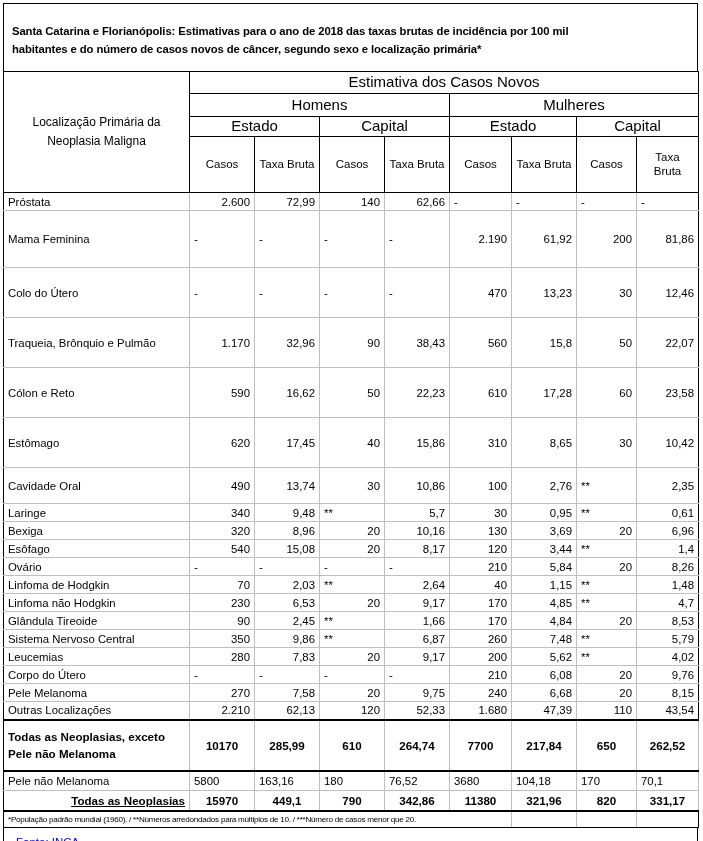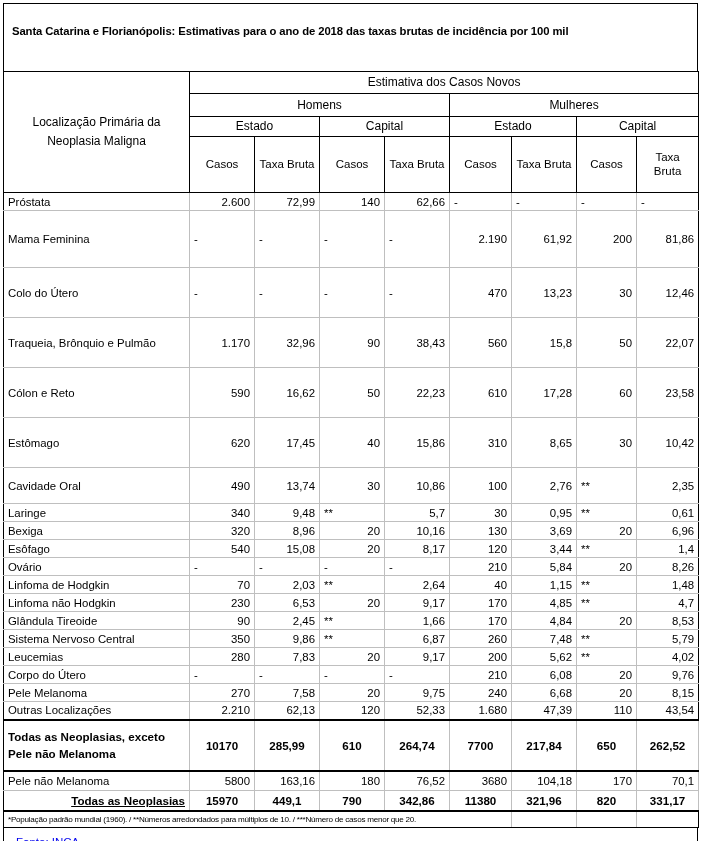--- a/index.html
+++ b/index.html
@@ -51,21 +51,21 @@
     padding: 0 4px;
     vertical-align: middle;
     font-weight: normal;
     overflow: hidden;
   }
 
   
   .hdr {
     text-align: center;
     font-weight: bold;
-    font-size: 12px;
+    font-size: 15px;
     border: 1px solid #000000 !important;
     line-height: 1.25;
   }
   .hdr-rowlabel {
     font-weight: bold;
     font-size: 12px;
     text-align: center;
     line-height: 1.55;
     border: 1px solid #000000 !important;
   }
@@ -115,21 +115,21 @@
   }
   tr.total td {
     font-weight: bold;
     text-align: center;
     font-size: 11.6px;
     border-top: 1px solid #000000 !important;
     border-bottom: 2px solid #000000 !important;
   }
   tr.total td.rowlabel { text-align: right; text-decoration: underline; }
   tr.pnm td {
-    text-align: right;
+    text-align: left;
     font-size: 11.4px;
     border-top: 2px solid #000000 !important;
   }
   tr.pnm td.rowlabel { text-align: left; }
 
   
   .footnote-cell {
     font-size: 8.1px;
     text-align: left;
     padding: 2px 3px;
@@ -160,20 +160,21 @@
     cursor: pointer;
   }
 </style>
 </head>
 <body>
 
 <div class="page">
 
   <div class="title-box">
     <div class="title-text">Santa Catarina e Florianópolis: Estimativas para o ano de 2018 das taxas brutas de incidência por 100 mil</div>
+    <div class="title-text">habitantes e do número de casos novos de câncer, segundo sexo e localização primária*</div>
   </div>
 
   <table class="main">
     <colgroup>
       <col style="width:186px">
       <col style="width:65px">
         <col style="width:65px">
       <col style="width:65px">
         <col style="width:65px">
       <col style="width:62px">

